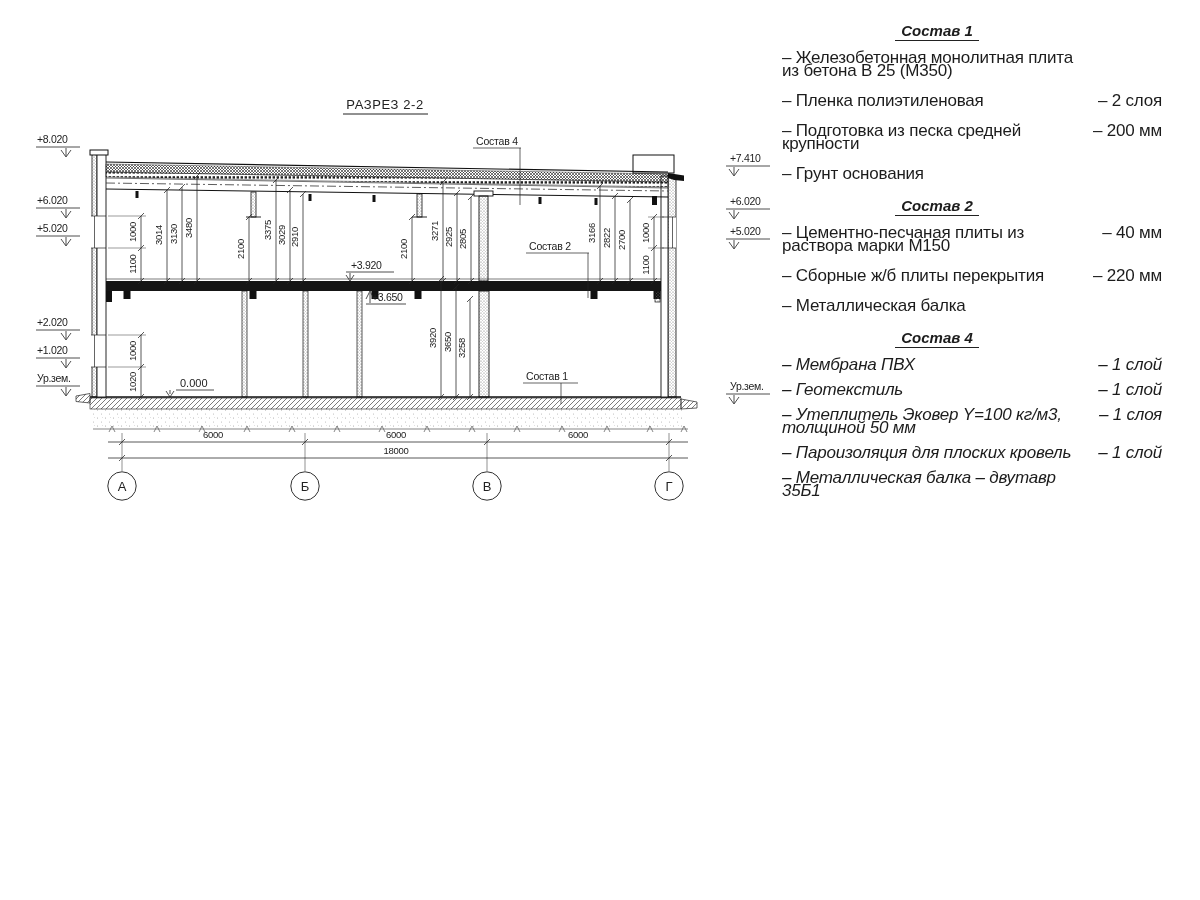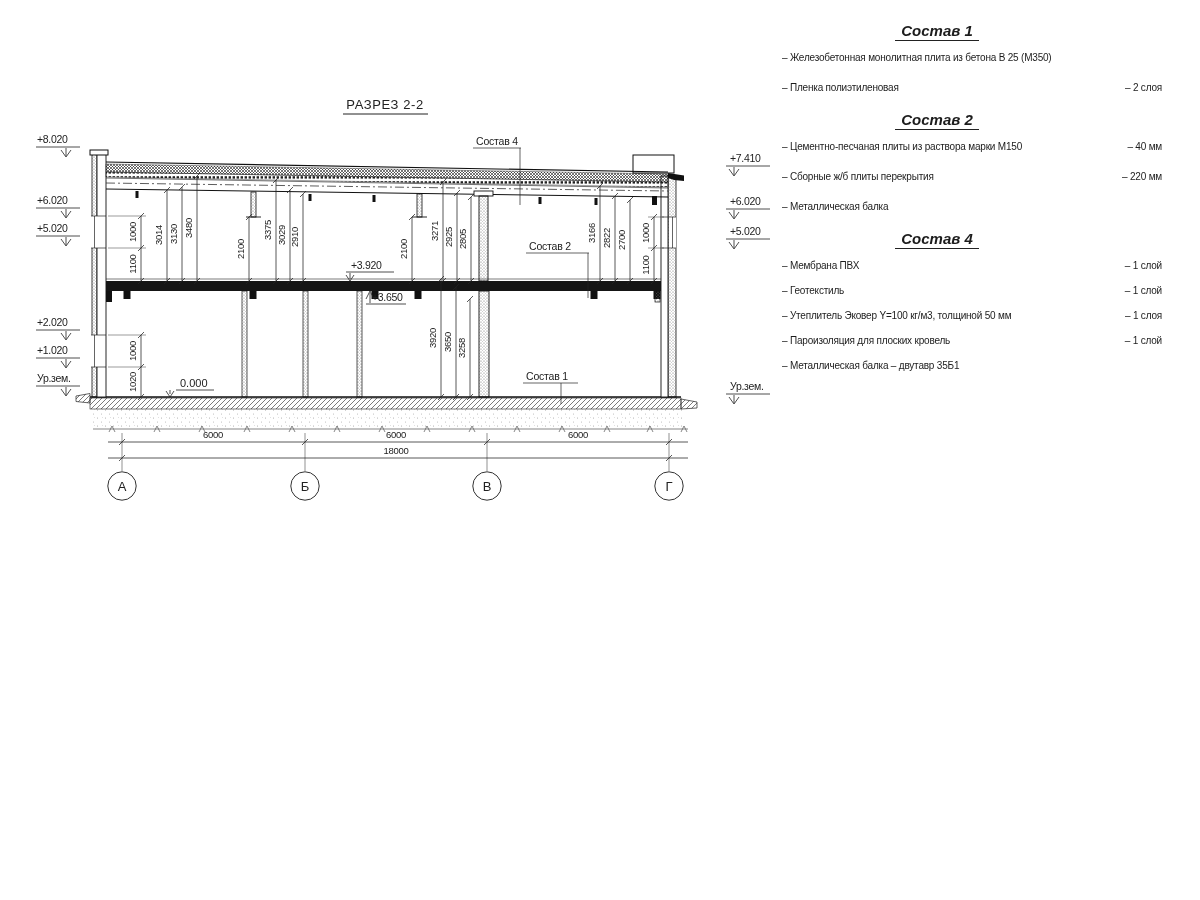--- a/index.html
+++ b/index.html
@@ -9,23 +9,23 @@
   .dim{font-size:9.5px;letter-spacing:-0.3px;}
   .elev{font-size:10.5px;letter-spacing:-0.3px;}
   .lead{font-size:10.5px;letter-spacing:-0.2px;}
   .ttl{font-size:13px;letter-spacing:0.6px;}
   .ax{font-size:13px;}
   .zero{font-size:11px;}
   .notes{position:absolute;left:782px;top:22px;width:380px;}
   .note-heading{text-align:center;margin:0 70px 10px 0;font-size:15px;font-style:italic;font-weight:bold;}
   .note-heading span{display:inline-block;border-bottom:1.4px solid #222;padding:0 6px 1px;}
   .note-row{display:flex;justify-content:space-between;align-items:flex-start;
-            font-size:10px;letter-spacing:-0.2px;line-height:13px;}
+            font-size:17px;letter-spacing:-0.2px;line-height:13px;}
   .s1 .note-row,.s2 .note-row{margin-bottom:17px;}
-  .s4 .note-row{margin-bottom:12px;}
+  .s4 .note-row{margin-bottom:12px;font-style:italic;}
   .note-name{max-width:300px;}
   .note-value{white-space:nowrap;}
   .sec{margin-bottom:4px;}
   .s2-block{margin-top:10px;}
   .s4-block{margin-top:14px;}
 </style>
 </head>
 <body>
 
 <div class="canvas">
@@ -254,20 +254,28 @@
     <div class="sec s1">
       <div class="note-heading"><span>Состав 1</span></div>
       <div class="note-row">
         <span class="note-name">– Железобетонная  монолитная плита из бетона В 25 (М350)</span>
         <span class="note-value"></span>
       </div>
       <div class="note-row">
         <span class="note-name">– Пленка полиэтиленовая</span>
         <span class="note-value">– 2 слоя</span>
       </div>
+      <div class="note-row">
+        <span class="note-name">– Подготовка из песка средней крупности</span>
+        <span class="note-value">– 200 мм</span>
+      </div>
+      <div class="note-row">
+        <span class="note-name">– Грунт основания</span>
+        <span class="note-value"></span>
+      </div>
     </div>
 
     <div class="sec s2 s2-block">
       <div class="note-heading"><span>Состав 2</span></div>
       <div class="note-row">
         <span class="note-name">– Цементно-песчаная плиты из раствора марки М150</span>
         <span class="note-value">– 40 мм</span>
       </div>
       <div class="note-row">
         <span class="note-name">– Сборные ж/б плиты перекрытия</span>

